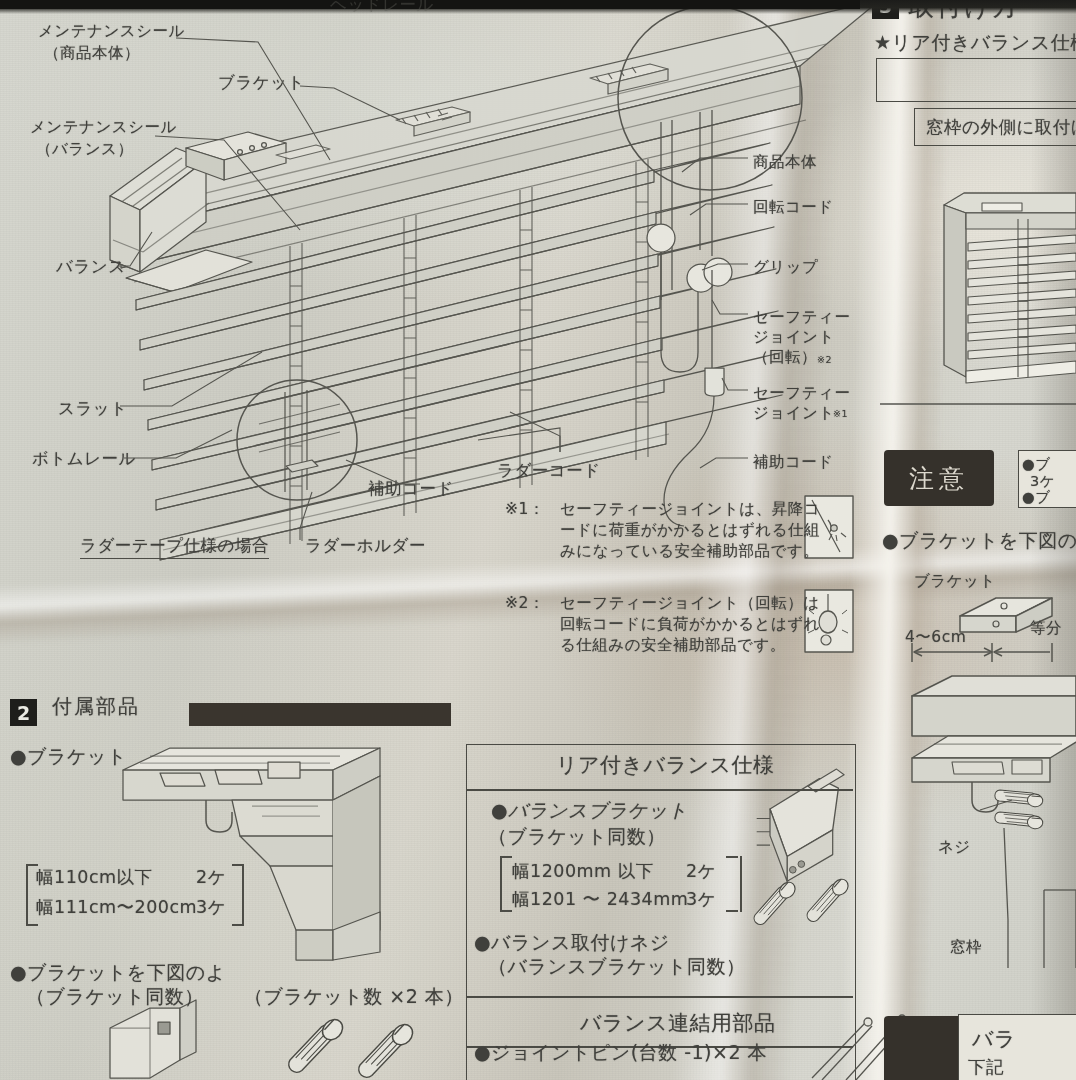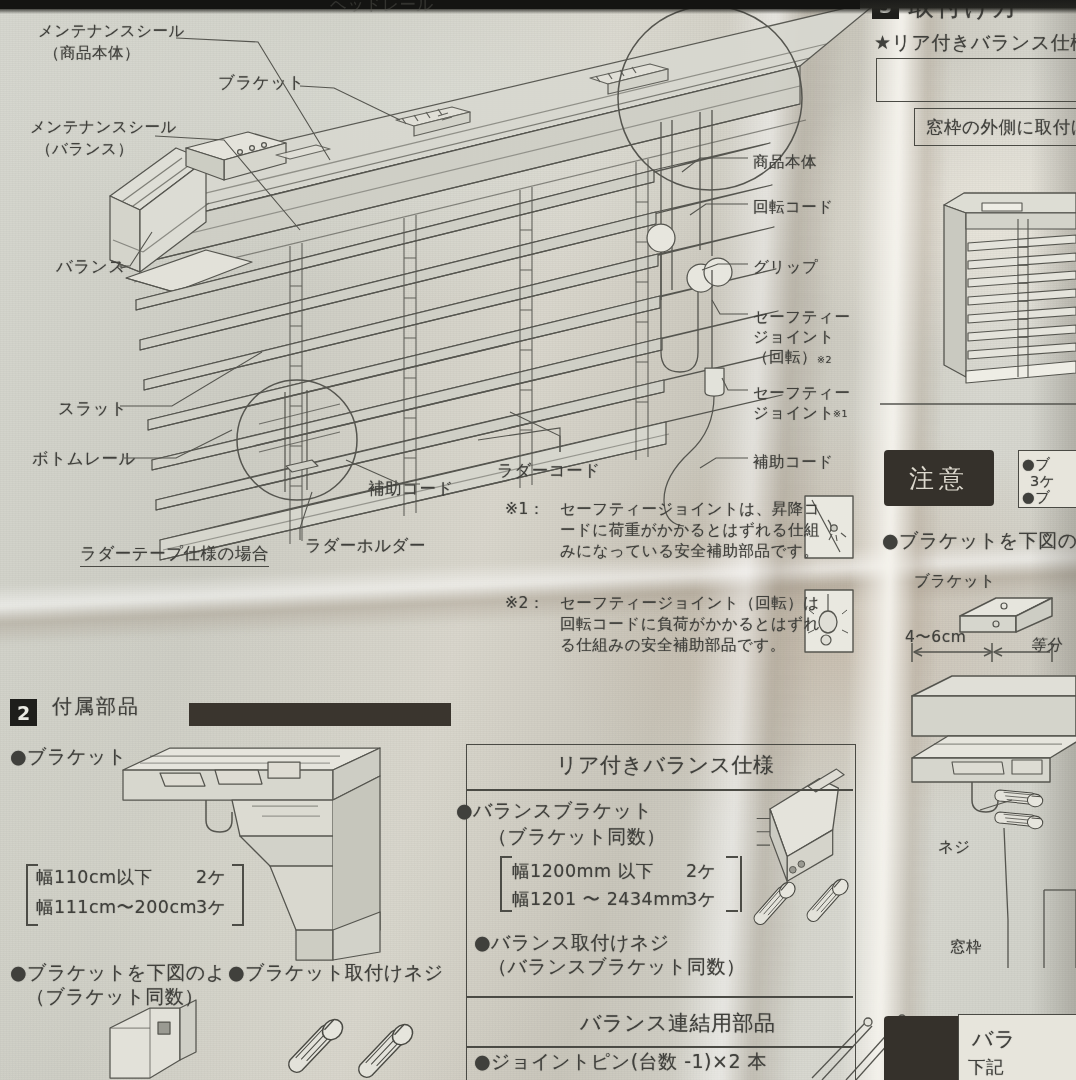--- a/index.html
+++ b/index.html
@@ -89,21 +89,21 @@
   
   .caution{
     position:absolute;background:#35312b;color:#ddd9ce;
     display:flex;align-items:center;justify-content:center;
     font-size:25px;letter-spacing:5px;border-radius:4px;
   }
 
   
   .boxline{position:absolute;border:1.6px solid #4a4a44;}
 
-  .ul{border-bottom:1.4px solid #4c4c46;margin-top:8px;}
+  .ul{border-bottom:1.4px solid #4c4c46;}
 </style>
 </head>
 <body>
 
 <div id="page">
 
   <div class="paper"></div>
   <div class="paper-grain"></div>
   <div class="crease-a"></div>
   <div class="crease-b"></div>
@@ -460,47 +460,47 @@
   <div style="position:absolute;left:232px;top:924px;width:12px;height:2px;background:#4c4c46;"></div>
 
   <div class="ink s17" style="left:36px;top:866px;">幅110cm以下</div>
   <div class="ink s17" style="left:196px;top:866px;">2ケ</div>
   <div class="ink s17" style="left:36px;top:896px;">幅111cm〜200cm</div>
   <div class="ink s17" style="left:196px;top:896px;">3ケ</div>
 
   <div class="ink s19" style="left:10px;top:960px;"><span>●</span><span>ブラケットを下図のよ</span></div>
   <div class="ink s19" style="left:26px;top:984px;">（ブラケット同数）</div>
 
-  <div class="ink s19" style="left:228px;top:960px;"><span>●</span><span>ブラケット取付けネジ</span></div>
+  <div class="ink s19" style="left:244px;top:984px;">（ブラケット数 ×2 本）</div>
 
   <div class="boxline" style="left:466px;top:744px;width:388px;height:336px;"></div>
   <div class="ink s21" style="left:556px;top:752px;">リア付きバランス仕様</div>
   <div style="position:absolute;left:467px;top:789px;width:386px;height:1.6px;background:#4a4a44;"></div>
 
-  <div class="ink s19" style="left:456px;top:798px;"><span>●</span><span>バランスブラケット</span></div>
+  <div class="ink s19" style="left:491px;top:798px;font-style:italic;"><span>●</span><span>バランスブラケット</span></div>
   <div class="ink s19" style="left:488px;top:824px;">（ブラケット同数）</div>
 
   <div style="position:absolute;left:500px;top:856px;width:238px;height:56px;border-left:2px solid #4c4c46;border-right:2px solid #4c4c46;"></div>
   <div style="position:absolute;left:500px;top:856px;width:12px;height:2px;background:#4c4c46;"></div>
   <div style="position:absolute;left:500px;top:910px;width:12px;height:2px;background:#4c4c46;"></div>
   <div style="position:absolute;left:726px;top:856px;width:12px;height:2px;background:#4c4c46;"></div>
   <div style="position:absolute;left:726px;top:910px;width:12px;height:2px;background:#4c4c46;"></div>
 
   <div class="ink s17" style="left:512px;top:860px;">幅1200mm 以下</div>
   <div class="ink s17" style="left:686px;top:860px;">2ケ</div>
   <div class="ink s17" style="left:512px;top:888px;">幅1201 〜 2434mm</div>
   <div class="ink s17" style="left:686px;top:888px;">3ケ</div>
 
   <div class="ink s19" style="left:488px;top:954px;">（バランスブラケット同数）</div>
   <div class="ink s19" style="left:474px;top:930px;"><span>●</span><span>バランス取付けネジ</span></div>
 
   <div style="position:absolute;left:467px;top:996px;width:386px;height:1.6px;background:#4a4a44;"></div>
   <div class="ink s21" style="left:580px;top:1010px;">バランス連結用部品</div>
   <div style="position:absolute;left:467px;top:1046px;width:386px;height:1.6px;background:#4a4a44;"></div>
-  <div class="ink s19" style="left:474px;top:1040px;margin-top:9px;"><span>●</span><span>ジョイントピン(台数 -1)×2 本</span></div>
+  <div class="ink s19" style="left:474px;top:1040px;"><span>●</span><span>ジョイントピン(台数 -1)×2 本</span></div>
 
   <div class="sec-num" style="left:872px;top:-8px;">3</div>
   <div class="ink s26" style="left:908px;top:-10px;letter-spacing:2px;">取付け方</div>
   <div class="ink s19" style="left:874px;top:30px;">★リア付きバランス仕様</div>
 
   <div class="boxline" style="left:876px;top:58px;width:200px;height:42px;">
     <span class="ink s17" style="left:8px;top:8px;"></span>
   </div>
   <div class="boxline" style="left:914px;top:108px;width:162px;height:36px;"></div>
   <div class="ink s17" style="left:926px;top:116px;">窓枠の外側に取付け</div>
@@ -509,21 +509,21 @@
   <div style="position:absolute;left:884px;top:450px;width:192px;height:56px;background:#35312b;border-radius:4px;z-index:-1;"></div>
   <div class="boxline" style="left:1018px;top:450px;width:58px;height:56px;background:#e7e5dc;"></div>
   <div class="ink s14" style="left:1022px;top:455px;">●ブ</div>
   <div class="ink s14" style="left:1030px;top:472px;">3ケ</div>
   <div class="ink s14" style="left:1022px;top:488px;">●ブ</div>
 
   <div class="ink s19" style="left:882px;top:528px;">●ブラケットを下図のよ</div>
 
   <div class="ink s15" style="left:914px;top:572px;">ブラケット</div>
   <div class="ink s15" style="left:905px;top:628px;">4〜6cm</div>
-  <div class="ink s15" style="left:1030px;top:636px;font-style:italic;">等分</div>
+  <div class="ink s15" style="left:1030px;top:619px;">等分</div>
   <div class="ink s15" style="left:1034px;top:700px;margin-left:48px;">ヘッ</div>
   <div class="ink s15" style="left:938px;top:838px;">ネジ</div>
   <div class="ink s15" style="left:950px;top:938px;">窓枠</div>
 
   <div style="position:absolute;left:884px;top:1016px;width:192px;height:64px;background:#35312b;border-radius:4px 0 0 0;"></div>
   <div class="boxline" style="left:958px;top:1014px;width:118px;height:66px;background:#e7e5dc;"></div>
   <div class="ink s21" style="left:972px;top:1026px;">バラ</div>
   <div class="ink s17" style="left:968px;top:1056px;">下記</div>
 
   <div class="edge-top"></div>

